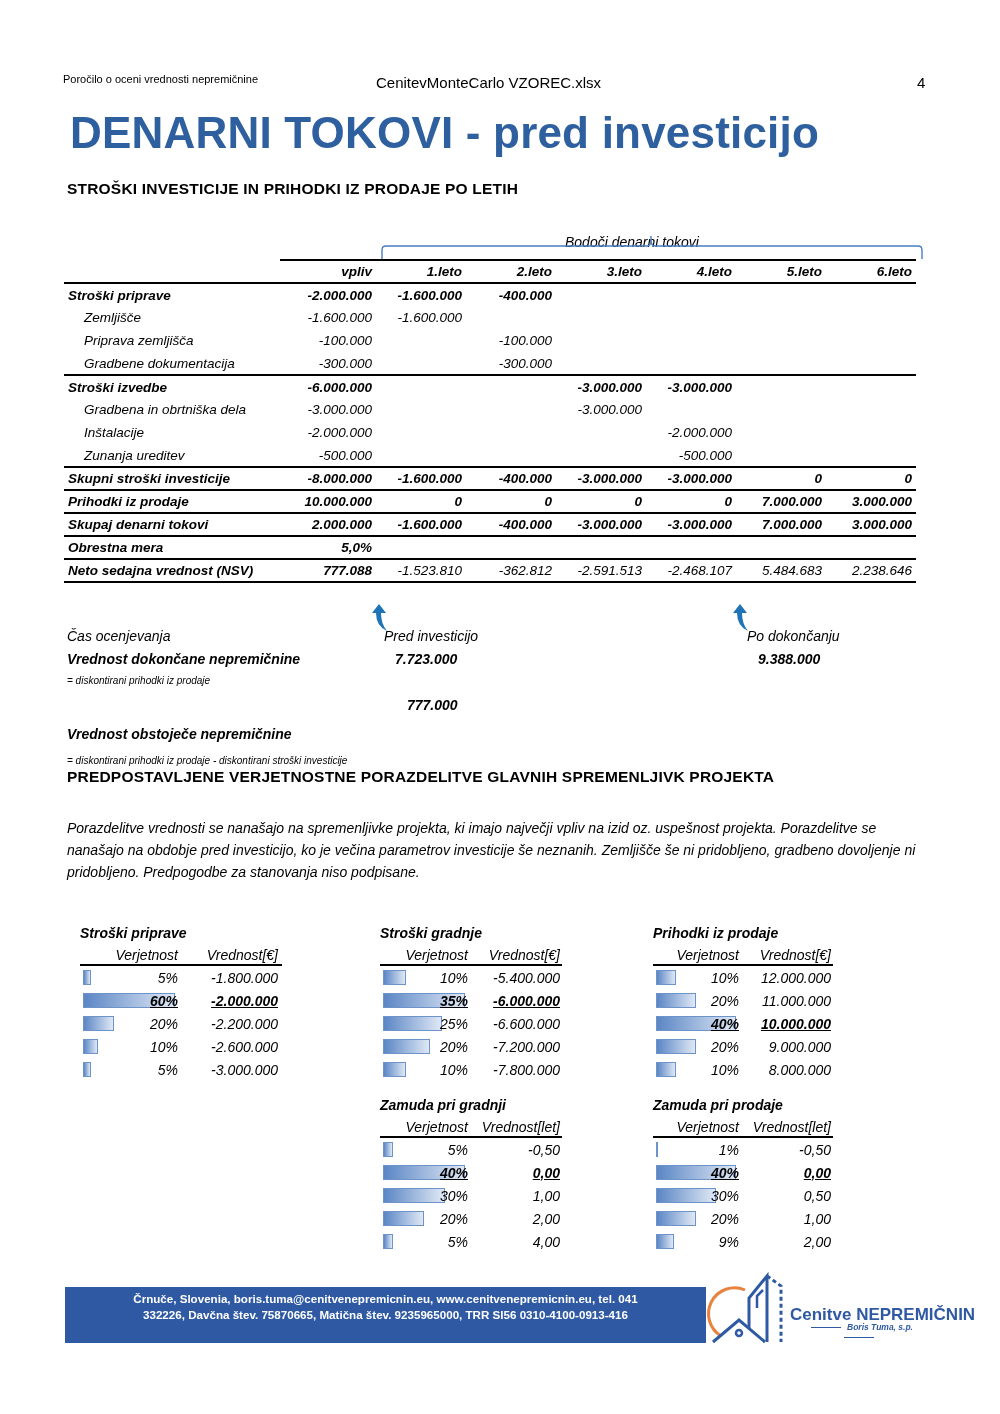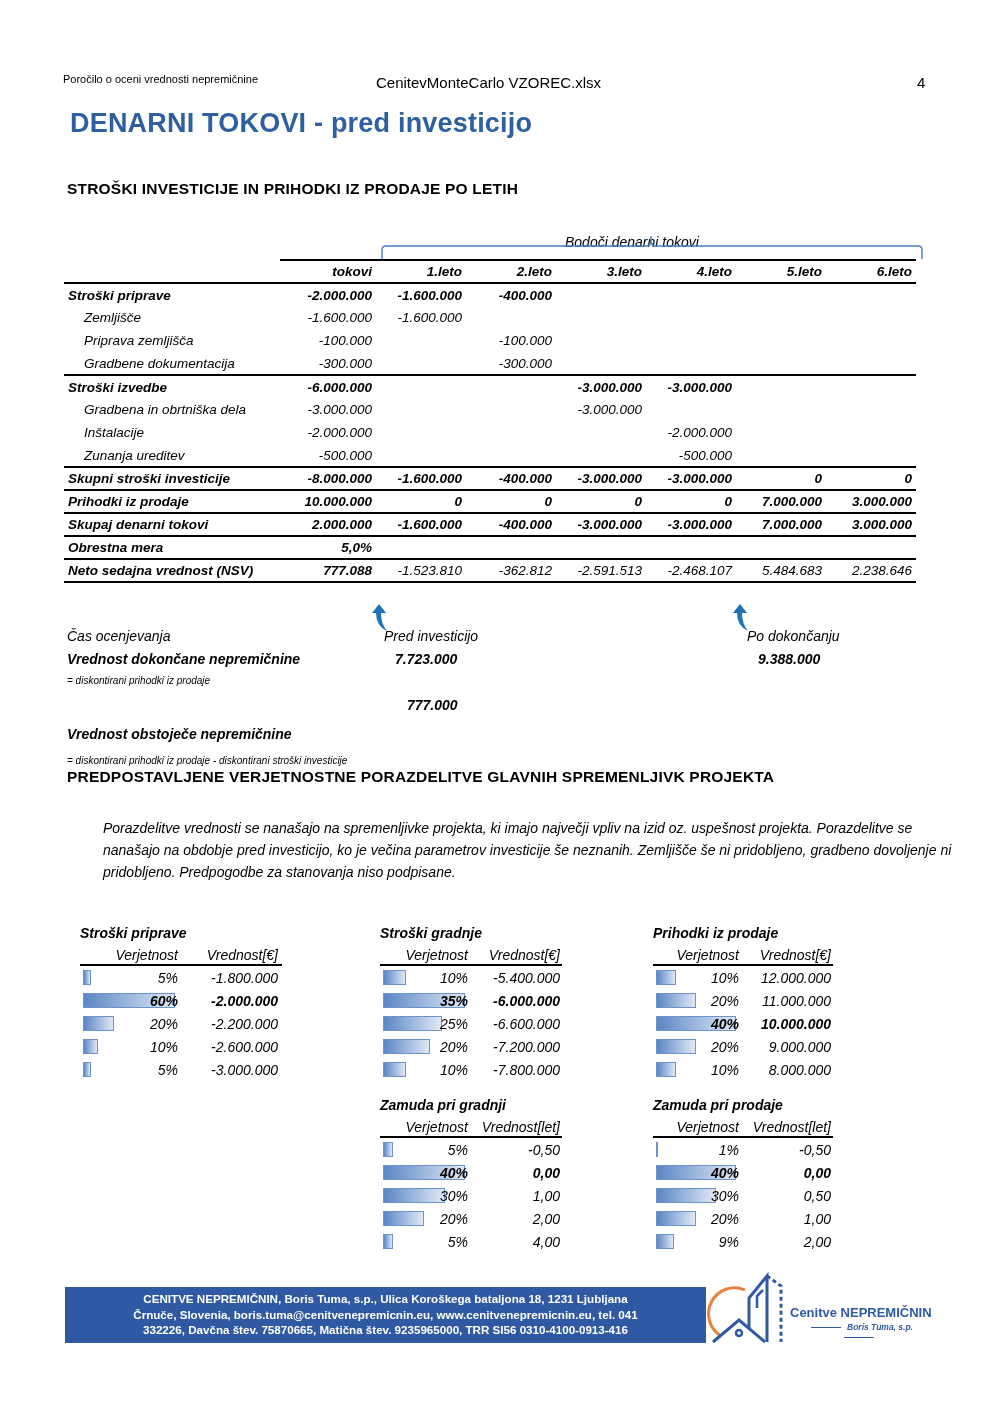--- a/index.html
+++ b/index.html
@@ -3,21 +3,21 @@
 <meta charset="utf-8">
 <style>
   * { box-sizing: border-box; margin: 0; padding: 0; }
   html, body { width: 1000px; height: 1414px; background: #ffffff; }
   body { position: relative; font-family: "Liberation Sans", sans-serif; color: #000; overflow: hidden; }
 
   .hdr-left { position: absolute; left: 63px; top: 73px; font-size: 11px; }
   .hdr-center { position: absolute; left: 376px; top: 74px; font-size: 15px; }
   .hdr-right { position: absolute; left: 917px; top: 74px; font-size: 15px; }
 
-  .page-title { position: absolute; left: 70px; top: 108px; font-size: 27px; font-weight: bold; color: #2e5f9e; letter-spacing: 0.2px; }
+  .page-title { position: absolute; left: 70px; top: 108px; font-size: 44px; font-weight: bold; color: #2e5f9e; letter-spacing: 0.2px; }
   .sec-title { position: absolute; left: 67px; font-size: 15.5px; font-weight: bold; letter-spacing: 0.2px; }
 
   .bracket-label { position: absolute; left: 565px; top: 217px; font-size: 14px; font-style: italic; margin-top: 17px; }
   .bracket { position: absolute; left: 381px; top: 236px; width: 542px; height: 24px; }
 
   table.cf { position: absolute; left: 64px; top: 259px; border-collapse: collapse; font-family: "Liberation Sans", sans-serif; font-style: italic; font-size: 13.5px; }
   table.cf td, table.cf th { height: 23px; padding: 0 4px; white-space: nowrap; }
   table.cf th { font-weight: bold; text-align: right; }
   table.cf td.lbl { text-align: left; width: 216px; }
   table.cf td.num { text-align: right; }
@@ -29,35 +29,35 @@
   table.cf tr.hdrrow th { border-top: 2px solid #000; border-bottom: 2px solid #000; }
   table.cf tr.hdrrow th.empty { border-top: none; }
   table.cf tr.last td { border-bottom: 2.5px solid #000; }
 
   .arrow { position: absolute; width: 20px; height: 30px; }
 
   .info { position: absolute; font-style: italic; font-size: 14px; }
   .info.b { font-weight: bold; }
   .small { position: absolute; font-style: italic; font-size: 10px; }
 
-  .para { position: absolute; left: 67px; top: 817px; width: 860px; font-size: 14px; font-style: italic; line-height: 22px; margin-left: 36px; }
+  .para { position: absolute; left: 67px; top: 817px; width: 860px; font-size: 14px; font-style: italic; line-height: 22px; }
 
   .dist { position: absolute; font-style: italic; font-size: 14px; }
   .dist .dtitle { font-weight: bold; height: 22px; line-height: 22px; }
   .dist .dhead { display: flex; height: 22px; line-height: 22px; border-bottom: 2px solid #000; }
   .dist .dhead span { display: block; text-align: right; }
   .dist .drow { display: flex; align-items: center; height: 23px; position: relative; }
-  .dist .drow.b span { font-weight: bold; }
+  .dist .drow.b span { font-weight: bold; text-decoration: underline; }
   .dist .bar { position: absolute; left: 3px; top: 4px; height: 15px; background: linear-gradient(to right, #5b86c5, #dfe8f5); border: 1px solid #6d93c9; }
   .dist .pct { display: block; text-align: right; position: relative; z-index: 1; }
   .dist .val { display: block; text-align: right; }
 
   .footer-box { position: absolute; left: 65px; top: 1287px; width: 641px; height: 56px; background: #2f5aa3; color: #fff; font-weight: bold; font-size: 11.6px; text-align: center; line-height: 15.5px; padding-top: 4px; }
   .logo { position: absolute; left: 705px; top: 1272px; width: 80px; height: 72px; }
-  .logo-text1 { position: absolute; left: 790px; top: 1305px; font-size: 13px; font-weight: bold; color: #2f5aa3; }
+  .logo-text1 { position: absolute; left: 790px; top: 1305px; font-size: 17px; font-weight: bold; color: #2f5aa3; }
   .logo-text2 { position: absolute; left: 790px; top: 1322px; width: 138px; font-size: 8.5px; font-weight: bold; font-style: italic; color: #2f5aa3; text-align: center; }
   .logo-text2::before, .logo-text2::after { content: ""; display: inline-block; width: 30px; height: 1px; background: #2f5aa3; vertical-align: middle; margin: 0 6px; }
 </style>
 </head>
 <body>
 
 <div class="hdr-left">Poročilo o oceni vrednosti nepremičnine</div>
 <div class="hdr-center">CenitevMonteCarlo VZOREC.xlsx</div>
 <div class="hdr-right">4</div>
 
@@ -67,21 +67,21 @@
 
 <div class="bracket-label">Bodoči denarni tokovi</div>
 <svg class="bracket" viewBox="0 0 542 24">
   <path d="M1 23 L1 14 Q1 10 5 10 L266 10 Q270 10 270 4 L270 0 M270 4 Q270 10 274 10 L537 10 Q541 10 541 14 L541 23" fill="none" stroke="#4a7ec0" stroke-width="1.4"></path>
 </svg>
 
 <table class="cf">
   <tbody>
       <tr class="hdrrow">
     <th class="empty" style="text-align:left;"></th>
-    <th>tokovi</th>
+    <th>vpliv</th>
     <th>1.leto</th>
     <th>2.leto</th>
     <th>3.leto</th>
     <th>4.leto</th>
     <th>5.leto</th>
     <th>6.leto</th>
   </tr>
   </tbody>
     <tbody id="cf-body">
       <tr class="bold top-rule">
@@ -395,21 +395,20 @@
       <span class="val" style="width:92px">1,00</span>
     </div>
     <div class="drow">
       <div class="bar" style="width:18px"></div>
       <span class="pct" style="width:86px">9%</span>
       <span class="val" style="width:92px">2,00</span>
     </div>
   </div>
 
 <div class="footer-box">
-  <div>CENITVE NEPREMIČNIN, Boris Tuma, s.p., Ulica Koroškega bataljona 18, 1231 Ljubljana</div>
   <div>Črnuče, Slovenia, boris.tuma@cenitvenepremicnin.eu, www.cenitvenepremicnin.eu, tel. 041</div>
   <div>332226, Davčna štev. 75870665, Matična štev. 9235965000, TRR SI56 0310-4100-0913-416</div>
 </div>
 <svg class="logo" viewBox="0 0 80 72">
   <path d="M40 18 A26 26 0 0 0 16 64" fill="none" stroke="#e8823f" stroke-width="3"></path>
   <path d="M8 70 L34 48 L60 70" fill="none" stroke="#2f5aa3" stroke-width="3"></path>
   <circle cx="34" cy="61" r="3" fill="none" stroke="#2f5aa3" stroke-width="2.5"></circle>
   <path d="M44 56 L44 26 L62 4 L62 70" fill="none" stroke="#2f5aa3" stroke-width="3"></path>
   <path d="M62 4 L76 14 L76 70" fill="none" stroke="#2f5aa3" stroke-width="3" stroke-dasharray="4 3"></path>
   <path d="M52 36 L52 24 L58 18" fill="none" stroke="#2f5aa3" stroke-width="2.5"></path>

